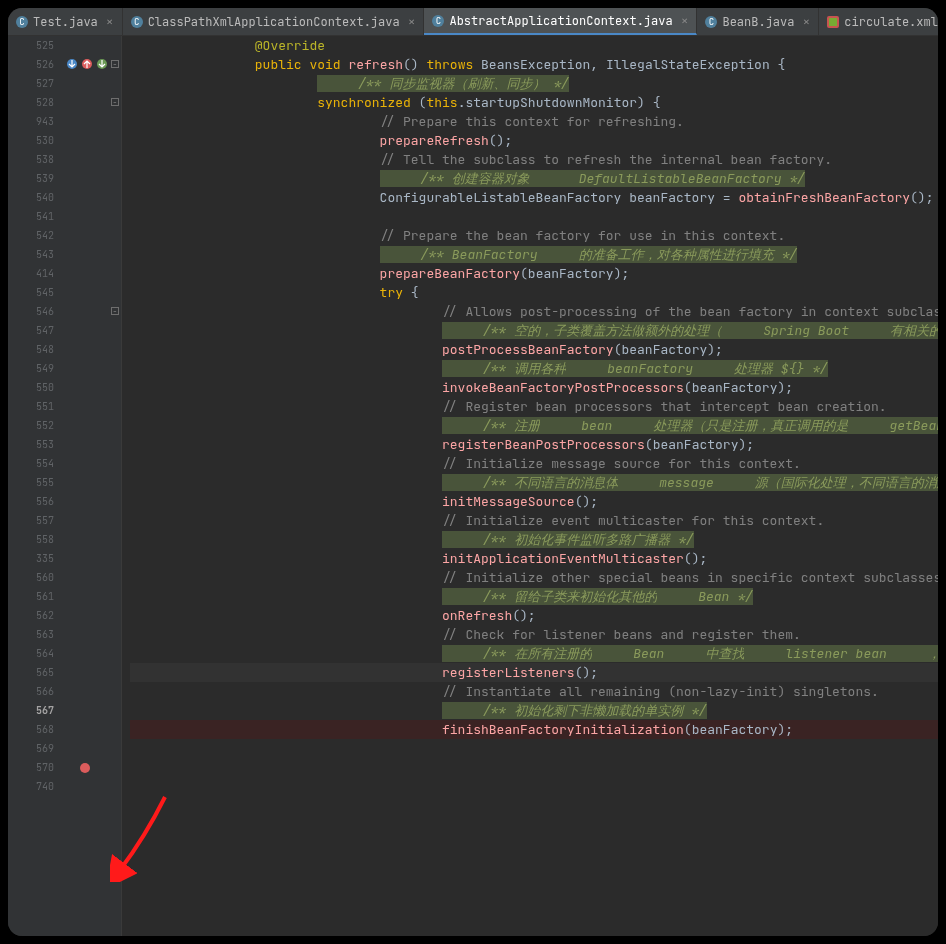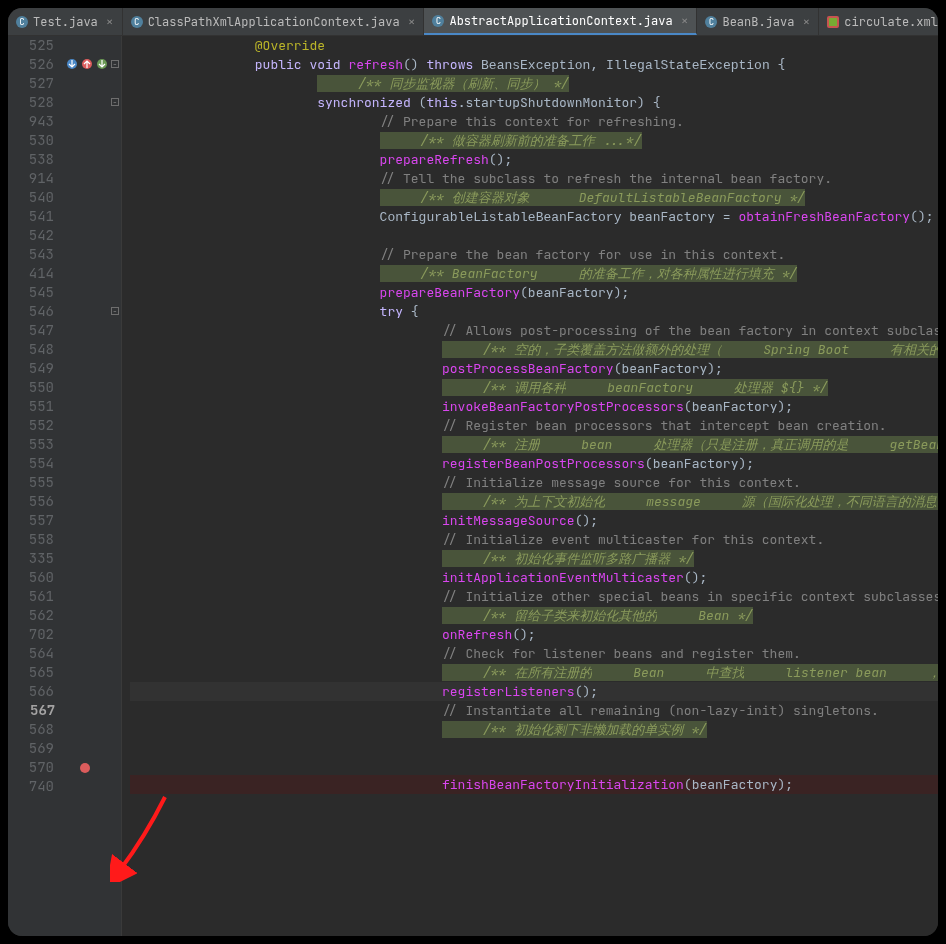--- a/index.html
+++ b/index.html
@@ -47,21 +47,21 @@
   }
   .tab .close { color: #888; font-size: 13px; margin-left: 3px; }
   .icon-class { color:#6fb0df; width:12px; height:12px; display:inline-block; border-radius:50%; background:#50809d; font-size:9px; text-align:center; line-height:12px; color:#fff;}
   .icon-xml { width:12px; height:12px; display:inline-block; }
   .code-area { display:flex; flex:1; overflow:hidden; }
   .gutter {
     width: 56px;
     background: #313335;
     color: #606366;
     text-align: right;
-    font-size: 14px;
+    font-size: 10px;
     user-select: none;
     flex-shrink:0;
   }
   .gutter-icons {
     width: 44px;
     background: #313335;
     flex-shrink:0;
     position: relative;
   }
   .fold-col {
@@ -83,31 +83,31 @@
   .gi-line { height:19px; position:relative;}
   .fold-line {height:19px; position:relative;}
   .fold-mark {
     position:absolute; left:3px; top:5px; width:8px; height:8px;
     border:1px solid #6e6e6e; font-size:8px; line-height:6px; text-align:center; color:#888;
   }
   .breakpoint {
     position:absolute; left:16px; top:5px; width:10px; height:10px;
     background:#db5c5c; border-radius:50%;
   }
-  .kw { color:#c4b5fd;text-align:center; }
+  .kw { color:#eab308;text-align:center; }
   .ann { color:#bbb529; }
-  .fn { color:#d946ef; }
+  .fn { color:#fca5a5; }
   .cm { color:#808080; }
   .hcm { background:#49543a; color:#8a9a5b; font-style:italic;padding-left:41px;}
-  .ty { color:#a9b7c6;font-family:Liberation Mono, monospace; }
+  .ty { color:#a9b7c6; }
   .id { color:#a9b7c6; }
   .pu { color:#a9b7c6; }
   .op { color:#a9b7c6;}
   .cursor-line { background:#323232; }
-  .bp-line { background:#3a2323;margin-top:36px; }
+  .bp-line { background:#3a2323; }
   .r-icons { position:absolute; display:flex; gap:3px; }
   .arrow {
     position: absolute;
     left: 110px;
     top: 792px;
     pointer-events: none;
     z-index: 5;
   }
 </style>
 </head>
@@ -145,21 +145,21 @@
     </div>
   <div class="code-area">
     <div class="gutter" id="gutter">
         <div class="gline">525</div>
         <div class="gline">526</div>
         <div class="gline">527</div>
         <div class="gline">528</div>
         <div class="gline">943</div>
         <div class="gline">530</div>
         <div class="gline">538</div>
-        <div class="gline">914</div>
+        <div class="gline">539</div>
         <div class="gline">540</div>
         <div class="gline">541</div>
         <div class="gline">542</div>
         <div class="gline">543</div>
         <div class="gline">414</div>
         <div class="gline">545</div>
         <div class="gline">546</div>
         <div class="gline">547</div>
         <div class="gline">548</div>
         <div class="gline">549</div>
@@ -169,21 +169,21 @@
         <div class="gline">553</div>
         <div class="gline">554</div>
         <div class="gline">555</div>
         <div class="gline">556</div>
         <div class="gline">557</div>
         <div class="gline">558</div>
         <div class="gline">335</div>
         <div class="gline">560</div>
         <div class="gline">561</div>
         <div class="gline">562</div>
-        <div class="gline">702</div>
+        <div class="gline">563</div>
         <div class="gline">564</div>
         <div class="gline">565</div>
         <div class="gline">566</div>
         <div class="gline" style="color: rgb(164, 163, 163); font-weight: bold; margin-left: 22px;">567</div>
         <div class="gline">568</div>
         <div class="gline">569</div>
         <div class="gline">570</div>
         <div class="gline">740</div>
       </div>
     <div class="gutter-icons" id="gicons">
@@ -292,40 +292,39 @@
         <div class="fold-line"></div>
         <div class="fold-line"></div>
         <div class="fold-line"></div>
       </div>
     <div class="code" id="code">
         <div class="line">                <span class="ann">@Override</span></div>
         <div class="line">                <span class="kw">public </span><span class="kw">void </span><span class="fn">refresh</span><span class="pu">() </span><span class="kw">throws </span><span class="ty">BeansException</span><span class="pu">, </span><span class="ty">IllegalStateException </span><span class="pu">{</span></div>
         <div class="line">                        <span class="hcm">/** 同步监视器（刷新、同步） */</span></div>
         <div class="line">                        <span class="kw">synchronized </span><span class="pu">(</span><span class="kw">this</span><span class="pu">.</span><span class="id">startupShutdownMonitor</span><span class="pu">) {</span></div>
         <div class="line">                                <span class="cm">// Prepare this context for refreshing.</span></div>
-        <div class="line">                                <span class="hcm">/** 做容器刷新前的准备工作 ...*/</span></div>
         <div class="line">                                <span class="fn">prepareRefresh</span><span class="pu">();</span></div>
         <div class="line">                                <span class="cm">// Tell the subclass to refresh the internal bean factory.</span></div>
         <div class="line">                                <span class="hcm">/** 创建容器对象 </span><span class="hcm">DefaultListableBeanFactory */</span></div>
         <div class="line">                                <span class="ty">ConfigurableListableBeanFactory </span><span class="id">beanFactory </span><span class="op">= </span><span class="fn">obtainFreshBeanFactory</span><span class="pu">();</span></div>
         <div class="line">                                </div>
         <div class="line">                                <span class="cm">// Prepare the bean factory for use in this context.</span></div>
         <div class="line">                                <span class="hcm">/** BeanFactory</span><span class="hcm">的准备工作，对各种属性进行填充 */</span></div>
         <div class="line">                                <span class="fn">prepareBeanFactory</span><span class="pu">(</span><span class="id">beanFactory</span><span class="pu">);</span></div>
         <div class="line">                                <span class="kw">try </span><span class="pu">{</span></div>
         <div class="line">                                        <span class="cm">// Allows post-processing of the bean factory in context subclasses.</span></div>
         <div class="line">                                        <span class="hcm">/** 空的，子类覆盖方法做额外的处理（</span><span class="hcm">Spring Boot</span><span class="hcm">有相关的扩展实现）  */</span></div>
         <div class="line">                                        <span class="fn">postProcessBeanFactory</span><span class="pu">(</span><span class="id">beanFactory</span><span class="pu">);</span></div>
         <div class="line">                                        <span class="hcm">/** 调用各种</span><span class="hcm">beanFactory</span><span class="hcm">处理器 ${} */</span></div>
         <div class="line">                                        <span class="fn">invokeBeanFactoryPostProcessors</span><span class="pu">(</span><span class="id">beanFactory</span><span class="pu">);</span></div>
         <div class="line">                                        <span class="cm">// Register bean processors that intercept bean creation.</span></div>
         <div class="line">                                        <span class="hcm">/** 注册</span><span class="hcm">bean</span><span class="hcm">处理器（只是注册，真正调用的是</span><span class="hcm">getBean</span><span class="hcm">方法） */</span></div>
         <div class="line">                                        <span class="fn">registerBeanPostProcessors</span><span class="pu">(</span><span class="id">beanFactory</span><span class="pu">);</span></div>
         <div class="line">                                        <span class="cm">// Initialize message source for this context.</span></div>
-        <div class="line">                                        <span class="hcm">/** 为上下文初始化</span><span class="hcm">message</span><span class="hcm">源（国际化处理，不同语言的消息体） */</span></div>
+        <div class="line">                                        <span class="hcm">/** 不同语言的消息体</span><span class="hcm">message</span><span class="hcm">源（国际化处理，不同语言的消息体） */</span></div>
         <div class="line">                                        <span class="fn">initMessageSource</span><span class="pu">();</span></div>
         <div class="line">                                        <span class="cm">// Initialize event multicaster for this context.</span></div>
         <div class="line">                                        <span class="hcm">/** 初始化事件监听多路广播器 */</span></div>
         <div class="line">                                        <span class="fn">initApplicationEventMulticaster</span><span class="pu">();</span></div>
         <div class="line">                                        <span class="cm">// Initialize other special beans in specific context subclasses.</span></div>
         <div class="line">                                        <span class="hcm">/** 留给子类来初始化其他的</span><span class="hcm">Bean */</span></div>
         <div class="line">                                        <span class="fn">onRefresh</span><span class="pu">();</span></div>
         <div class="line">                                        <span class="cm">// Check for listener beans and register them.</span></div>
         <div class="line">                                        <span class="hcm">/** 在所有注册的</span><span class="hcm">Bean</span><span class="hcm">中查找</span><span class="hcm">listener bean</span><span class="hcm">，不同语言的消息体 */</span></div>
         <div class="line cursor-line">                                        <span class="fn">registerListeners</span><span class="pu">();</span></div>

